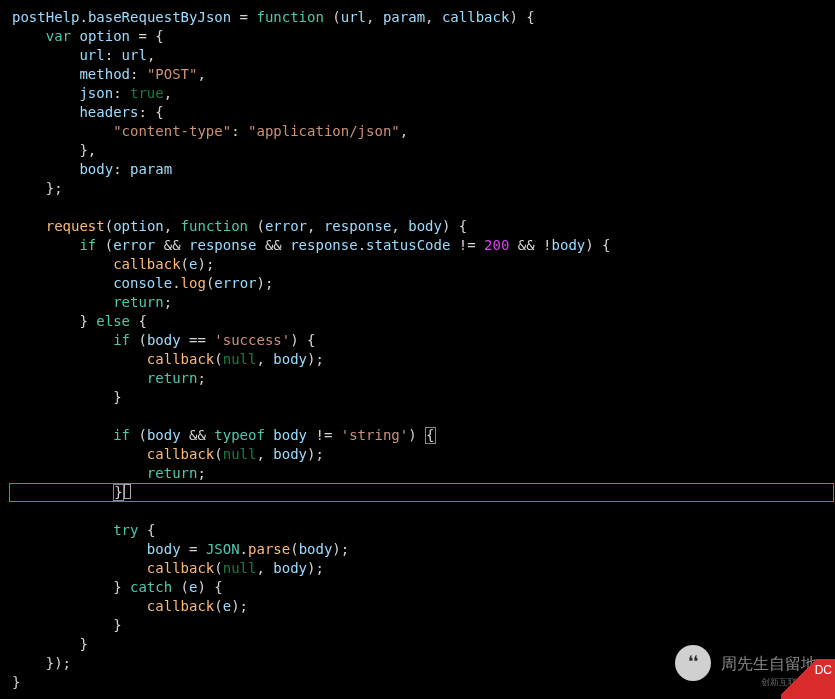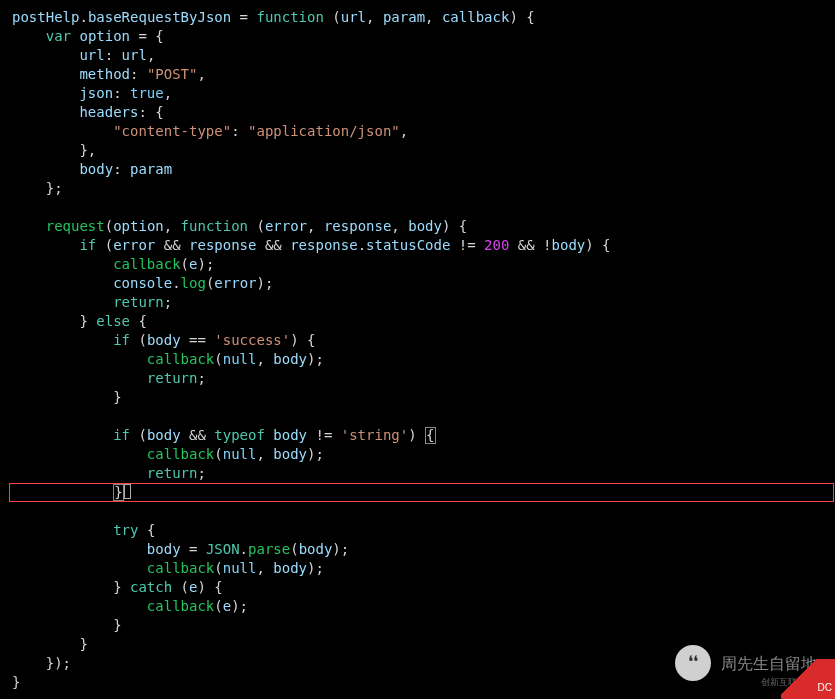--- a/index.html
+++ b/index.html
@@ -13,26 +13,26 @@
   height: 699px;
   overflow: hidden;
   position: relative;
 }
 .code-area {
   padding: 8px 0 4px 12px;
   white-space: pre;
 }
 .line { display: block; min-height: 19px; }
 .kw { color: #4ec9b0; }           
-.fn { color: #22c55e; }           
+.fn { color: #fdba74; }           
 .str { color: #ce9178; }          
 .num { color: #d946ef; }          
 .prop { color: #9cdcfe; }         
 .punct { color: #d4d4d4; }
-.null { color: #7dd3fc; text-align: center; }         
+.null { color: #15803d; text-align: center; }         
 .obj { color: #4ec9b0; }
 .hl-line {
   position: absolute;
   left: 9px;
   right: 1px;
   top: 483px;
   height: 19px;
   border: 1px solid #ff4343;
   pointer-events: none;
 }
@@ -81,23 +81,23 @@
   font-family: sans-serif;
 }
 .logo-corner {
   position: absolute;
   right: 0;
   bottom: 0;
   width: 54px;
   height: 40px;
   background: linear-gradient(135deg, transparent 38%, #d92b2b 38%);
   color: #fff;
-  font-size: 10px;
+  font-size: 12px;
   display: flex;
-  align-items: flex-end;
+  align-items: flex-start;
   justify-content: flex-end;
   padding: 2px 3px;
   font-family: sans-serif;
 }
 </style>
 </head>
 <body>
 
 <div class="code-area" id="code-area"><span class="line"><span class="prop">postHelp</span><span class="punct">.</span><span class="prop">baseRequestByJson</span><span class="punct"> = </span><span class="kw">function</span><span class="punct"> (</span><span class="prop">url</span><span class="punct">, </span><span class="prop">param</span><span class="punct">, </span><span class="prop">callback</span><span class="punct">) {</span></span><span class="line">    <span class="kw">var</span><span class="punct"> </span><span class="prop">option</span><span class="punct"> = {</span></span><span class="line">        <span class="prop">url</span><span class="punct">: </span><span class="prop">url</span><span class="punct">,</span></span><span class="line">        <span class="prop">method</span><span class="punct">: </span><span class="str">"POST"</span><span class="punct">,</span></span><span class="line">        <span class="prop">json</span><span class="punct">: </span><span class="null">true</span><span class="punct">,</span></span><span class="line">        <span class="prop">headers</span><span class="punct">: {</span></span><span class="line">            <span class="str">"content-type"</span><span class="punct">: </span><span class="str">"application/json"</span><span class="punct">,</span></span><span class="line">        <span class="punct">},</span></span><span class="line">        <span class="prop">body</span><span class="punct">: </span><span class="prop">param</span></span><span class="line">    <span class="punct">};</span></span><span class="line">&nbsp;</span><span class="line">    <span class="fn">request</span><span class="punct">(</span><span class="prop">option</span><span class="punct">, </span><span class="kw">function</span><span class="punct"> (</span><span class="prop">error</span><span class="punct">, </span><span class="prop">response</span><span class="punct">, </span><span class="prop">body</span><span class="punct">) {</span></span><span class="line">        <span class="kw">if</span><span class="punct"> (</span><span class="prop">error</span><span class="punct"> &amp;&amp; </span><span class="prop">response</span><span class="punct"> &amp;&amp; </span><span class="prop">response</span><span class="punct">.</span><span class="prop">statusCode</span><span class="punct"> != </span><span class="num">200</span><span class="punct"> &amp;&amp; !</span><span class="prop">body</span><span class="punct">) {</span></span><span class="line">            <span class="fn">callback</span><span class="punct">(</span><span class="prop">e</span><span class="punct">);</span></span><span class="line">            <span class="prop">console</span><span class="punct">.</span><span class="fn">log</span><span class="punct">(</span><span class="prop">error</span><span class="punct">);</span></span><span class="line">            <span class="kw">return</span><span class="punct">;</span></span><span class="line">        <span class="punct">} </span><span class="kw">else</span><span class="punct"> {</span></span><span class="line">            <span class="kw">if</span><span class="punct"> (</span><span class="prop">body</span><span class="punct"> == </span><span class="str">'success'</span><span class="punct">) {</span></span><span class="line">                <span class="fn">callback</span><span class="punct">(</span><span class="null">null</span><span class="punct">, </span><span class="prop">body</span><span class="punct">);</span></span><span class="line">                <span class="kw">return</span><span class="punct">;</span></span><span class="line">            <span class="punct">}</span></span><span class="line">&nbsp;</span><span class="line">            <span class="kw">if</span><span class="punct"> (</span><span class="prop">body</span><span class="punct"> &amp;&amp; </span><span class="kw">typeof</span><span class="punct"> </span><span class="prop">body</span><span class="punct"> != </span><span class="str">'string'</span><span class="punct">) </span><span class="bracket-hl">{</span></span><span class="line">                <span class="fn">callback</span><span class="punct">(</span><span class="null">null</span><span class="punct">, </span><span class="prop">body</span><span class="punct">);</span></span><span class="line">                <span class="kw">return</span><span class="punct">;</span></span><span class="line">            <span class="bracket-hl">}</span><span class="cursor-box"></span></span><span class="line">&nbsp;</span><span class="line">            <span class="kw">try</span><span class="punct"> {</span></span><span class="line">                <span class="prop">body</span><span class="punct"> = </span><span class="obj">JSON</span><span class="punct">.</span><span class="fn">parse</span><span class="punct">(</span><span class="prop">body</span><span class="punct">);</span></span><span class="line">                <span class="fn">callback</span><span class="punct">(</span><span class="null">null</span><span class="punct">, </span><span class="prop">body</span><span class="punct">);</span></span><span class="line">            <span class="punct">} </span><span class="kw">catch</span><span class="punct"> (</span><span class="prop">e</span><span class="punct">) {</span></span><span class="line">                <span class="fn">callback</span><span class="punct">(</span><span class="prop">e</span><span class="punct">);</span></span><span class="line">            <span class="punct">}</span></span><span class="line">        <span class="punct">}</span></span><span class="line">    <span class="punct">});</span></span><span class="line"><span class="punct">}</span></span></div>
 <div class="hl-line"></div>

